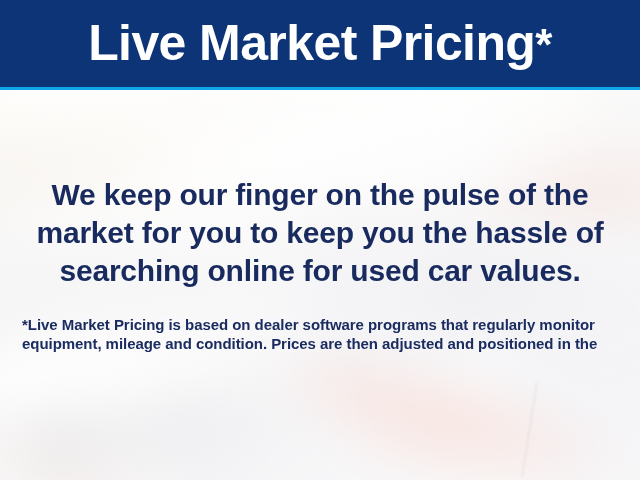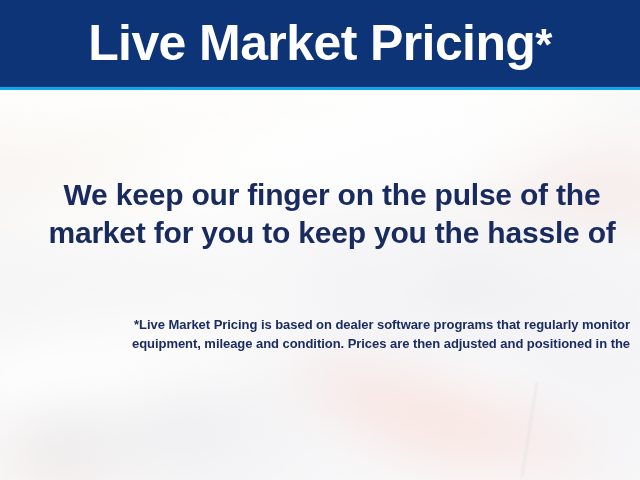--- a/index.html
+++ b/index.html
@@ -170,21 +170,21 @@
     padding-bottom: 2px;
   }
   #header-title .star {
     font-size: 44px;
     vertical-align: baseline;
   }
 
   
   #content {
     position: absolute;
-    left: 12px;
+    left: 0;
     top: 93px;
     width: 516px;
     height: 387px;
   }
 
   #headline {
     position: absolute;
     left: 20px;
     top: 83px;
     width: 600px;
@@ -198,23 +198,23 @@
   #headline .hl-line {
     display: block;
     white-space: nowrap;
   }
 
   #disclaimer {
     position: absolute;
     left: 22px;
     top: 223px;
     width: 596px;
-    text-align: right;
+    text-align: left;
     color: #1b2c60;
-    font-size: 13px;
+    font-size: 15px;
     font-weight: bold;
     line-height: 18.5px;
     letter-spacing: -0.05px;
   }
   #disclaimer .dc-line {
     display: block;
     white-space: nowrap;
   }
 </style>
 </head>
@@ -245,20 +245,21 @@
 
   <div id="header">
     <h1 id="header-title"><span>Live Market Pricing</span><span class="star">*</span></h1>
   </div>
 
   <div id="content">
 
     <div id="headline">
       <span class="hl-line">We keep our finger on the pulse of the</span>
       <span class="hl-line">market for you to keep you the hassle of</span>
+      <span class="hl-line">searching online for used car values.</span>
     </div>
 
     <div id="disclaimer">
       <span class="dc-line">*Live Market Pricing is based on dealer software programs that regularly monitor</span>
       <span class="dc-line">equipment, mileage and condition. Prices are then adjusted and positioned in the</span>
     </div>
 
   </div>
 </div>
 

